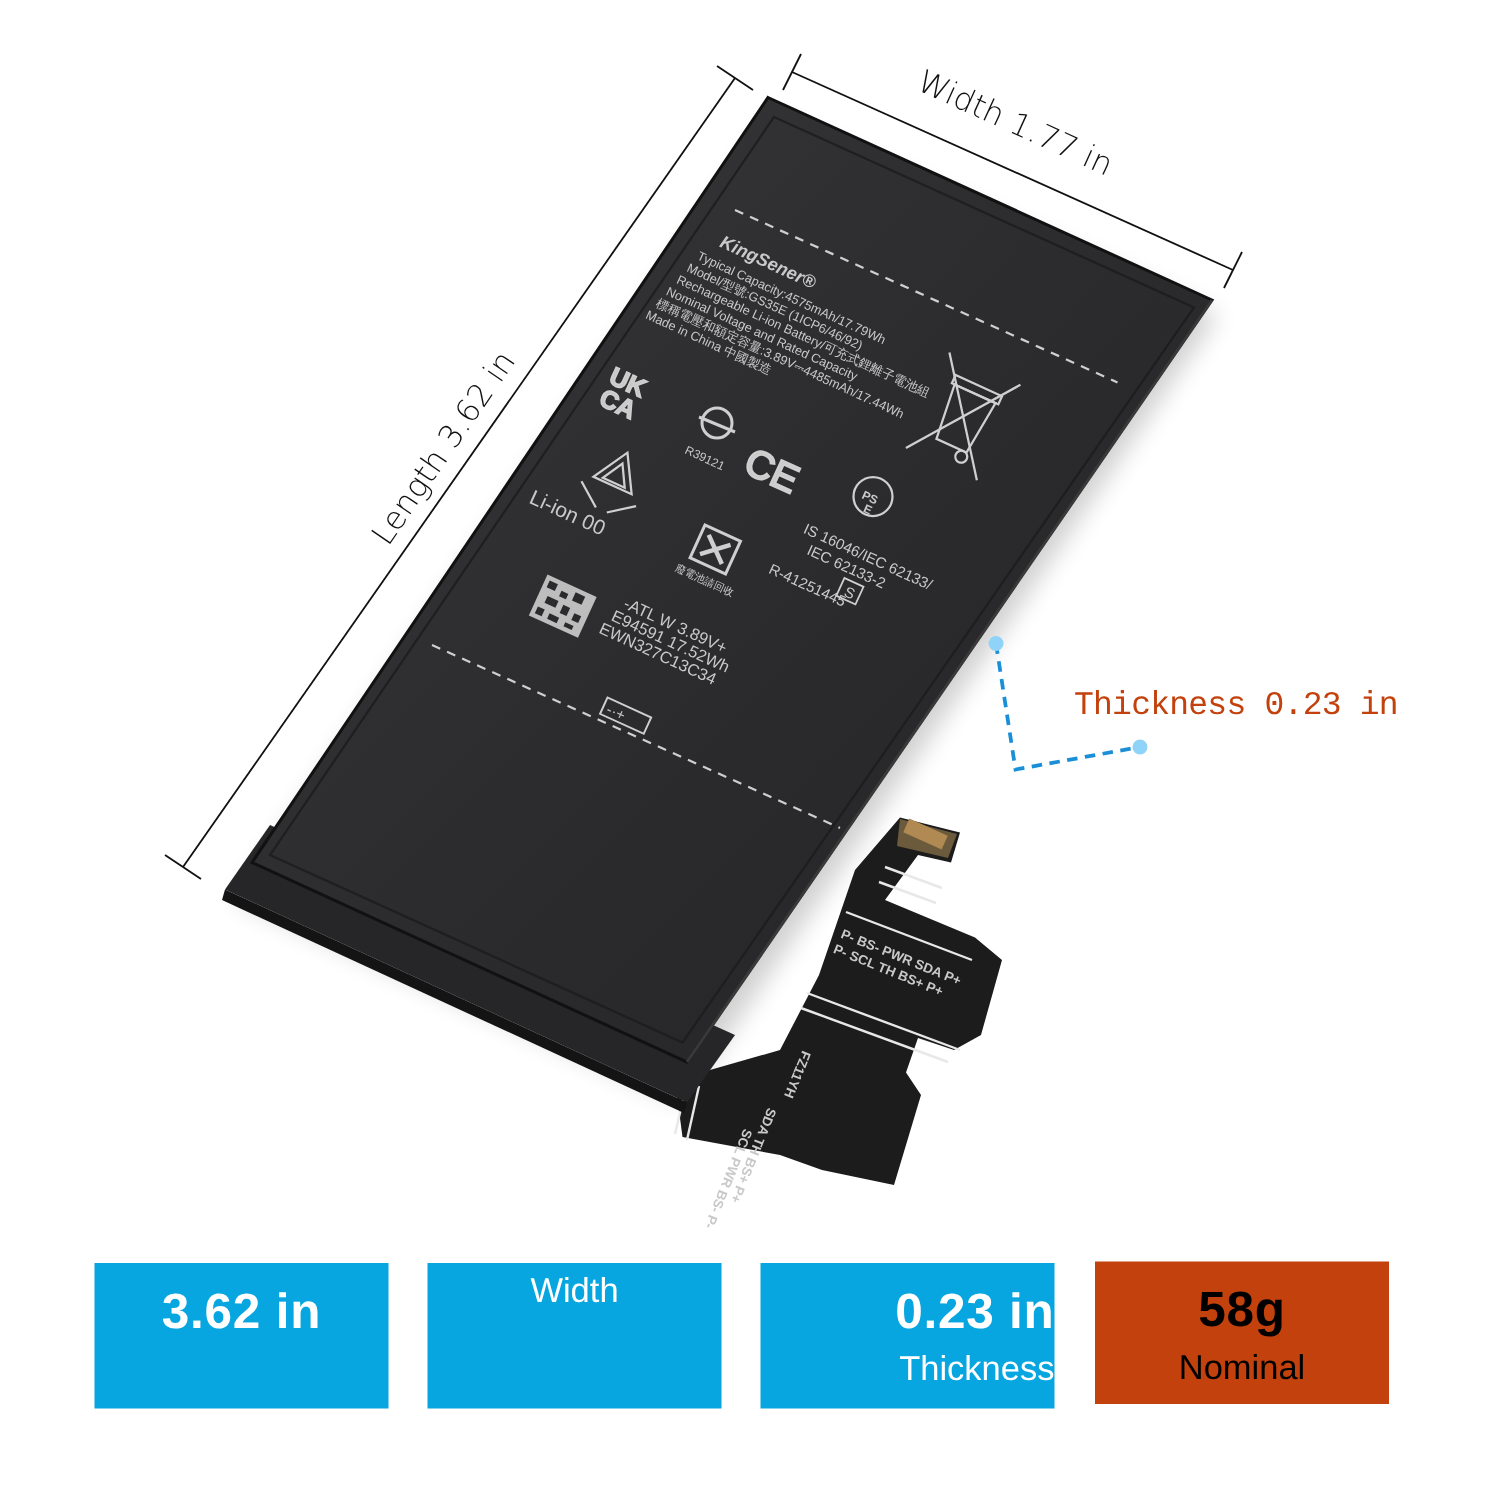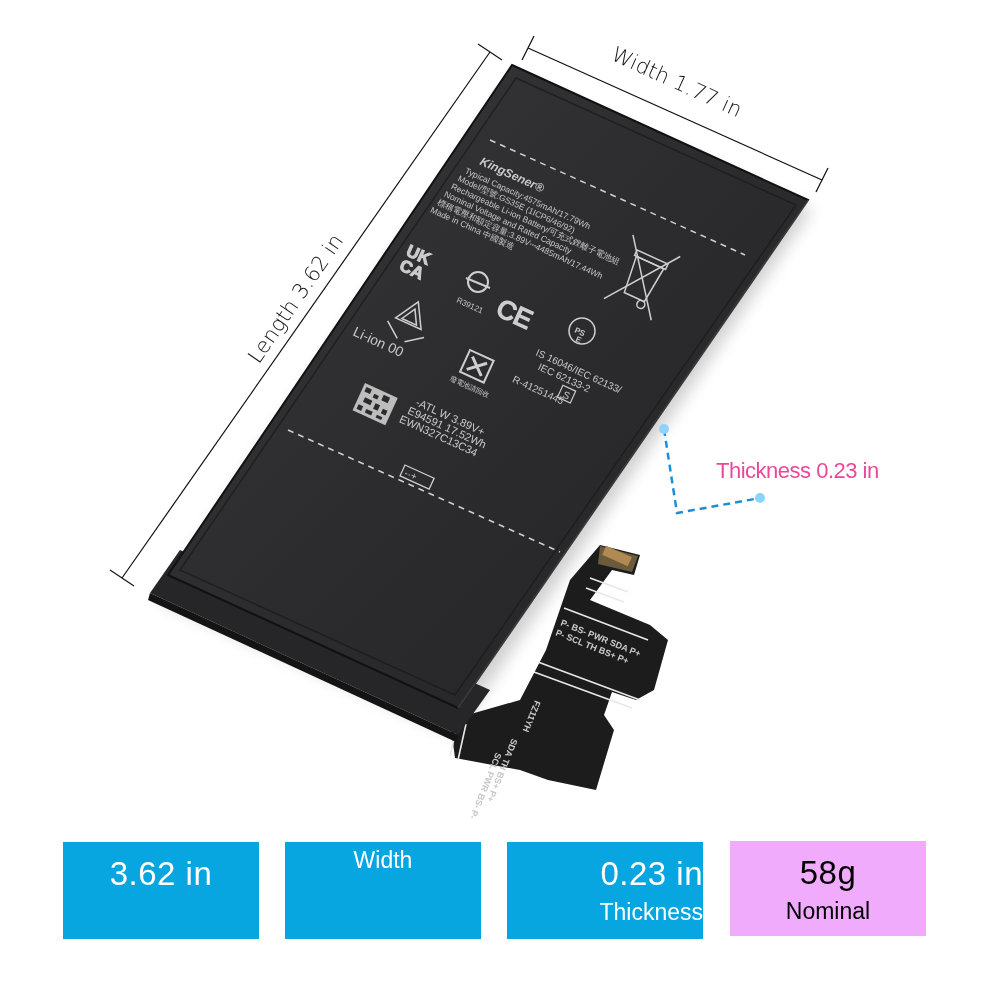--- a/index.html
+++ b/index.html
@@ -1,23 +1,23 @@
 <!DOCTYPE html>
 <html><head>
   <meta charset="utf-8">
   <style>
     html, body { margin:0; padding:0; background:#ffffff; }
     body { width:1000px; height:1000px; position:relative; overflow:hidden; font-family:"Liberation Sans", sans-serif; }
     .stage { position:absolute; left:0; top:0; width:1000px; height:1000px; }
     svg.art { position:absolute; left:0; top:0; }
     .dim-label { position:absolute; font-family:"DejaVu Sans", sans-serif; color:#111; white-space:nowrap; transform-origin:0 0; font-weight:300; }
-    .thick-label { position:absolute; left:716px; top:458px; font-size:22px; color:#ec4899; font-family:Liberation Sans, sans-serif; letter-spacing:-0.5px; white-space:nowrap; }
+    .thick-label { position:absolute; left:716px; top:458px; font-size:22px; color:#c2410c; font-family:Liberation Mono, monospace; letter-spacing:-0.5px; white-space:nowrap; }
     .spec-box { position:absolute; top:842px; width:196px; height:97px; background:#07a6e0; color:#fff; text-align:center; }
-    .spec-box.yellow { background:#f0abfc; color:#000; top:841px; height:95px; }
-    .spec-value { display:block; font-weight:normal; font-size:33px; margin-top:12px; line-height:40px; letter-spacing:0.5px; }
+    .spec-box.yellow { background:#c2410c; color:#000; top:841px; height:95px; }
+    .spec-value { display:block; font-weight:bold; font-size:33px; margin-top:12px; line-height:40px; letter-spacing:0.5px; }
     .spec-label { display:block; font-size:23px; margin-top:4px; line-height:28px; }
     .print { font-family:"Liberation Sans", sans-serif; fill:#c9c9c9; }
   </style>
 </head>
 <body>
 
 <div class="stage">
   <svg class="art" width="1000" height="1000" viewBox="0 0 1000 1000">
     <defs>
       <linearGradient id="bodyGrad" x1="0" y1="0" x2="1" y2="1">

